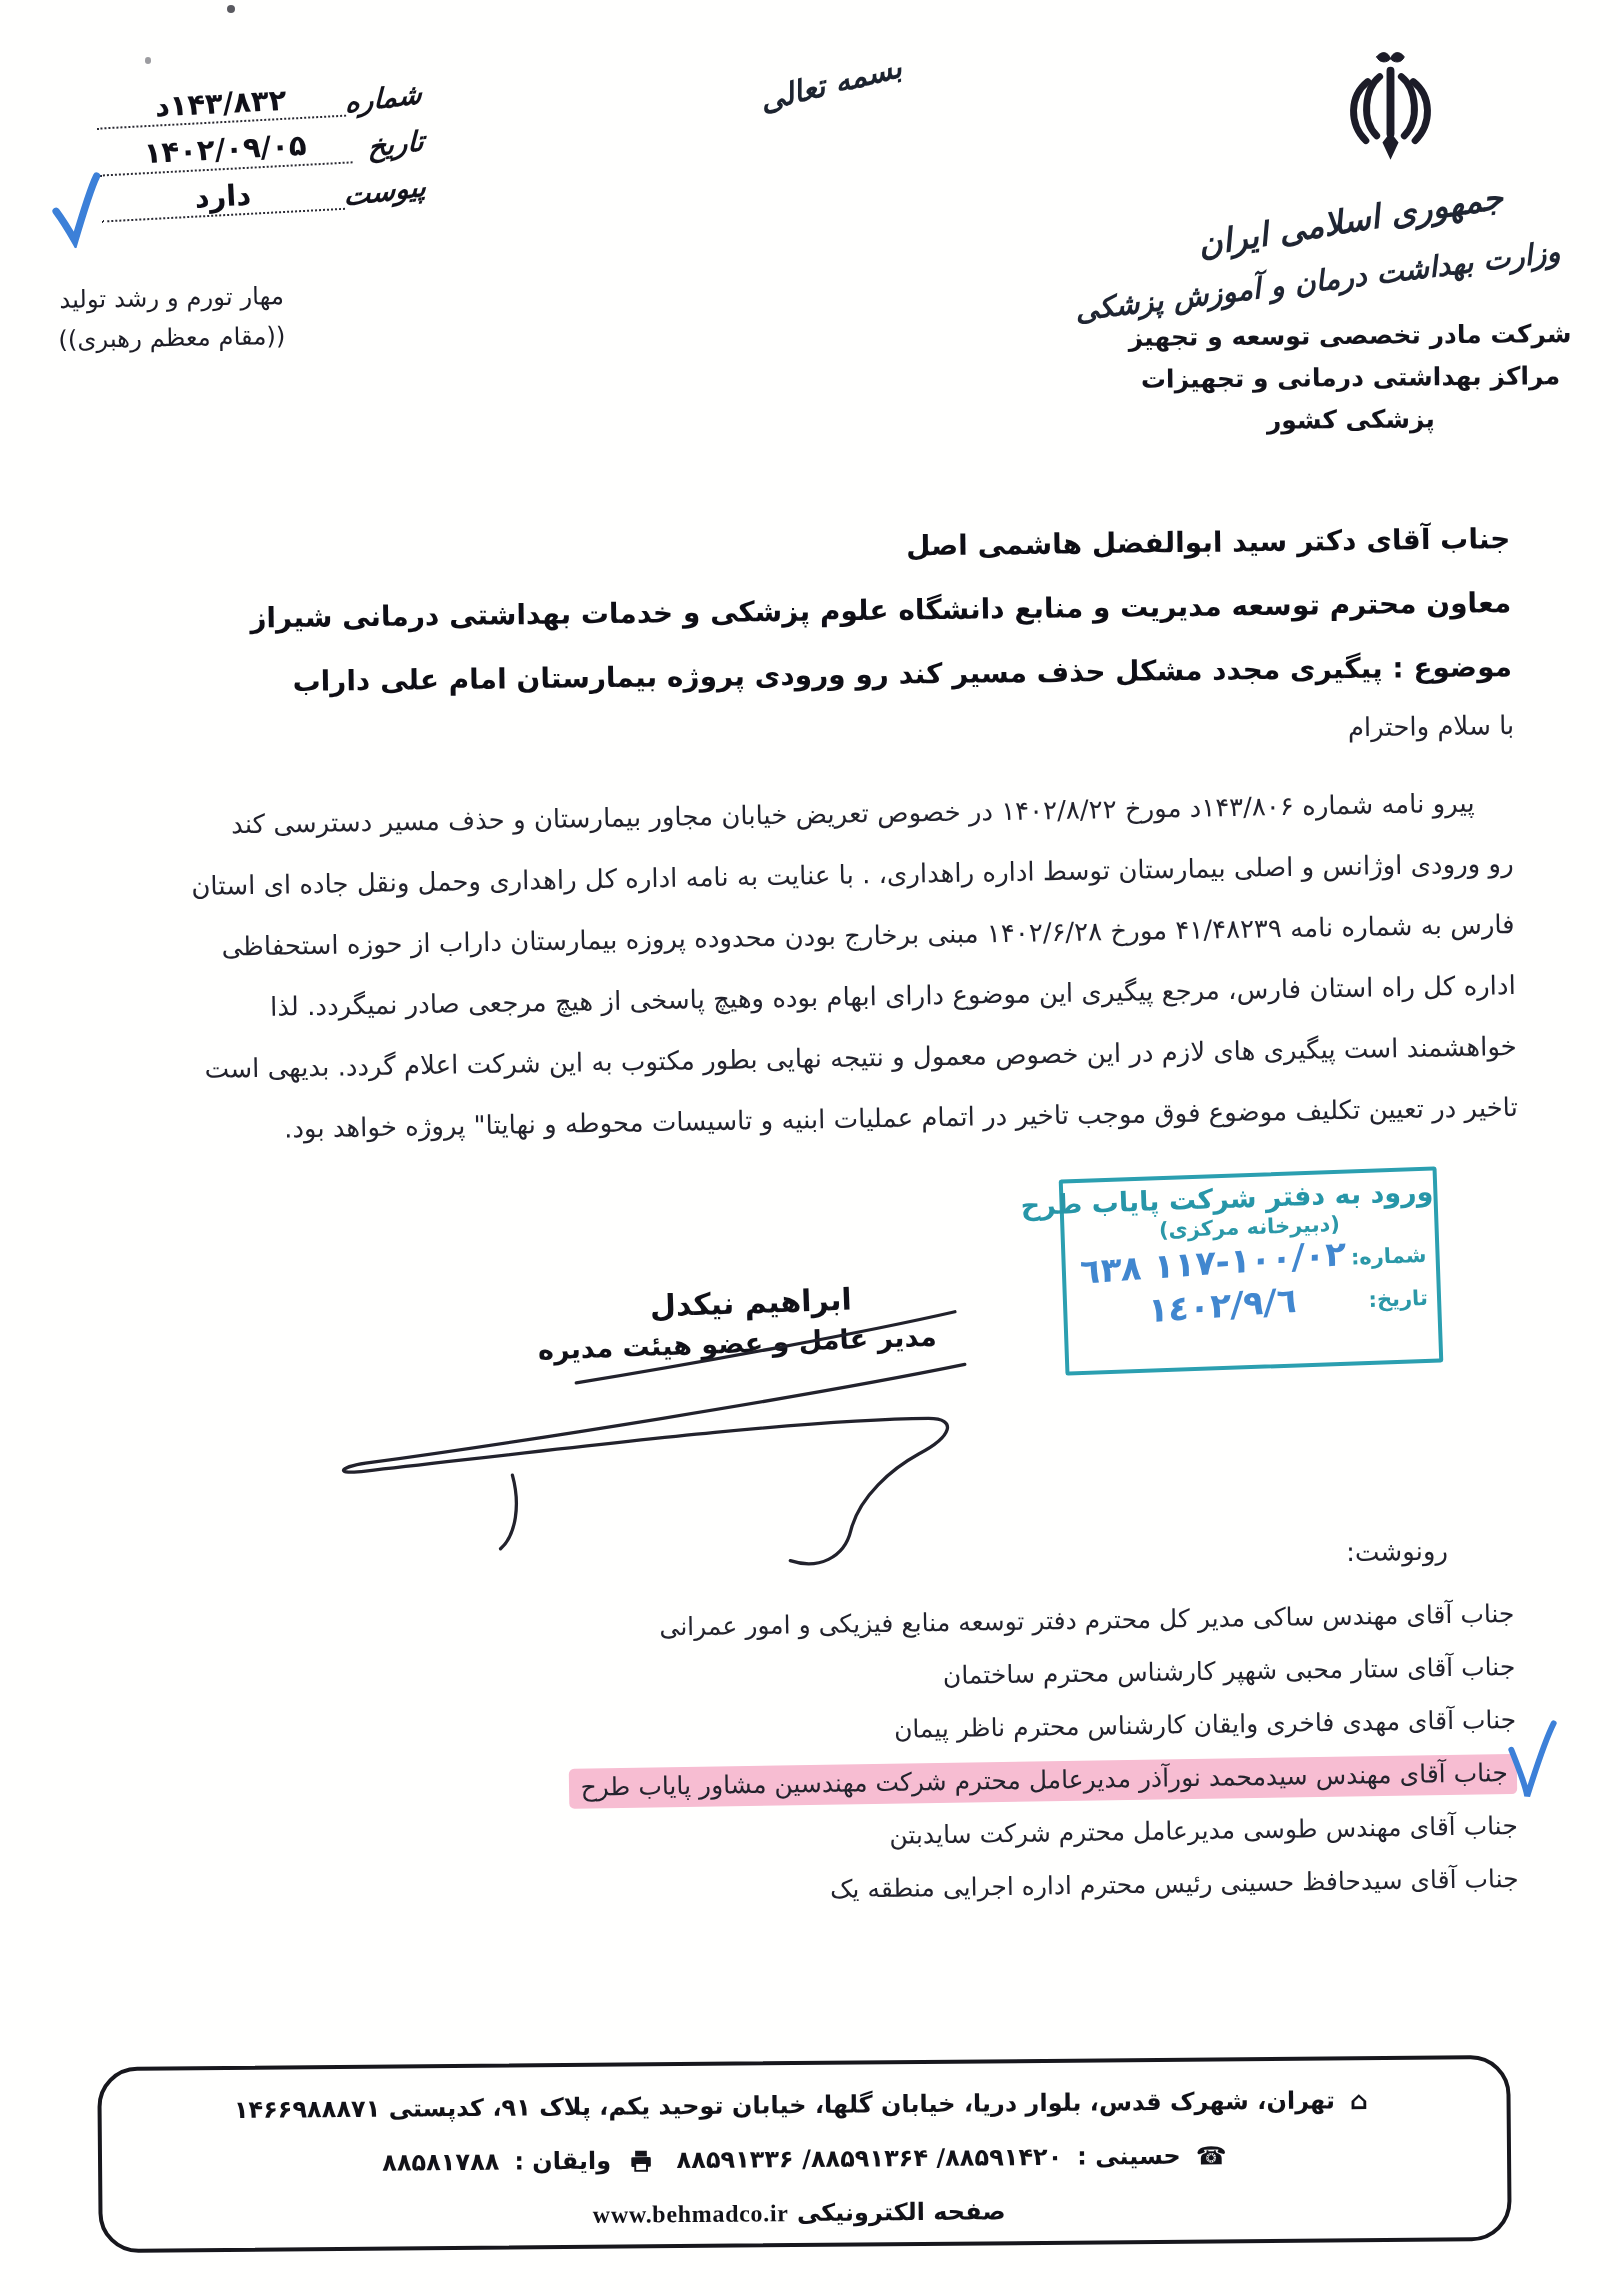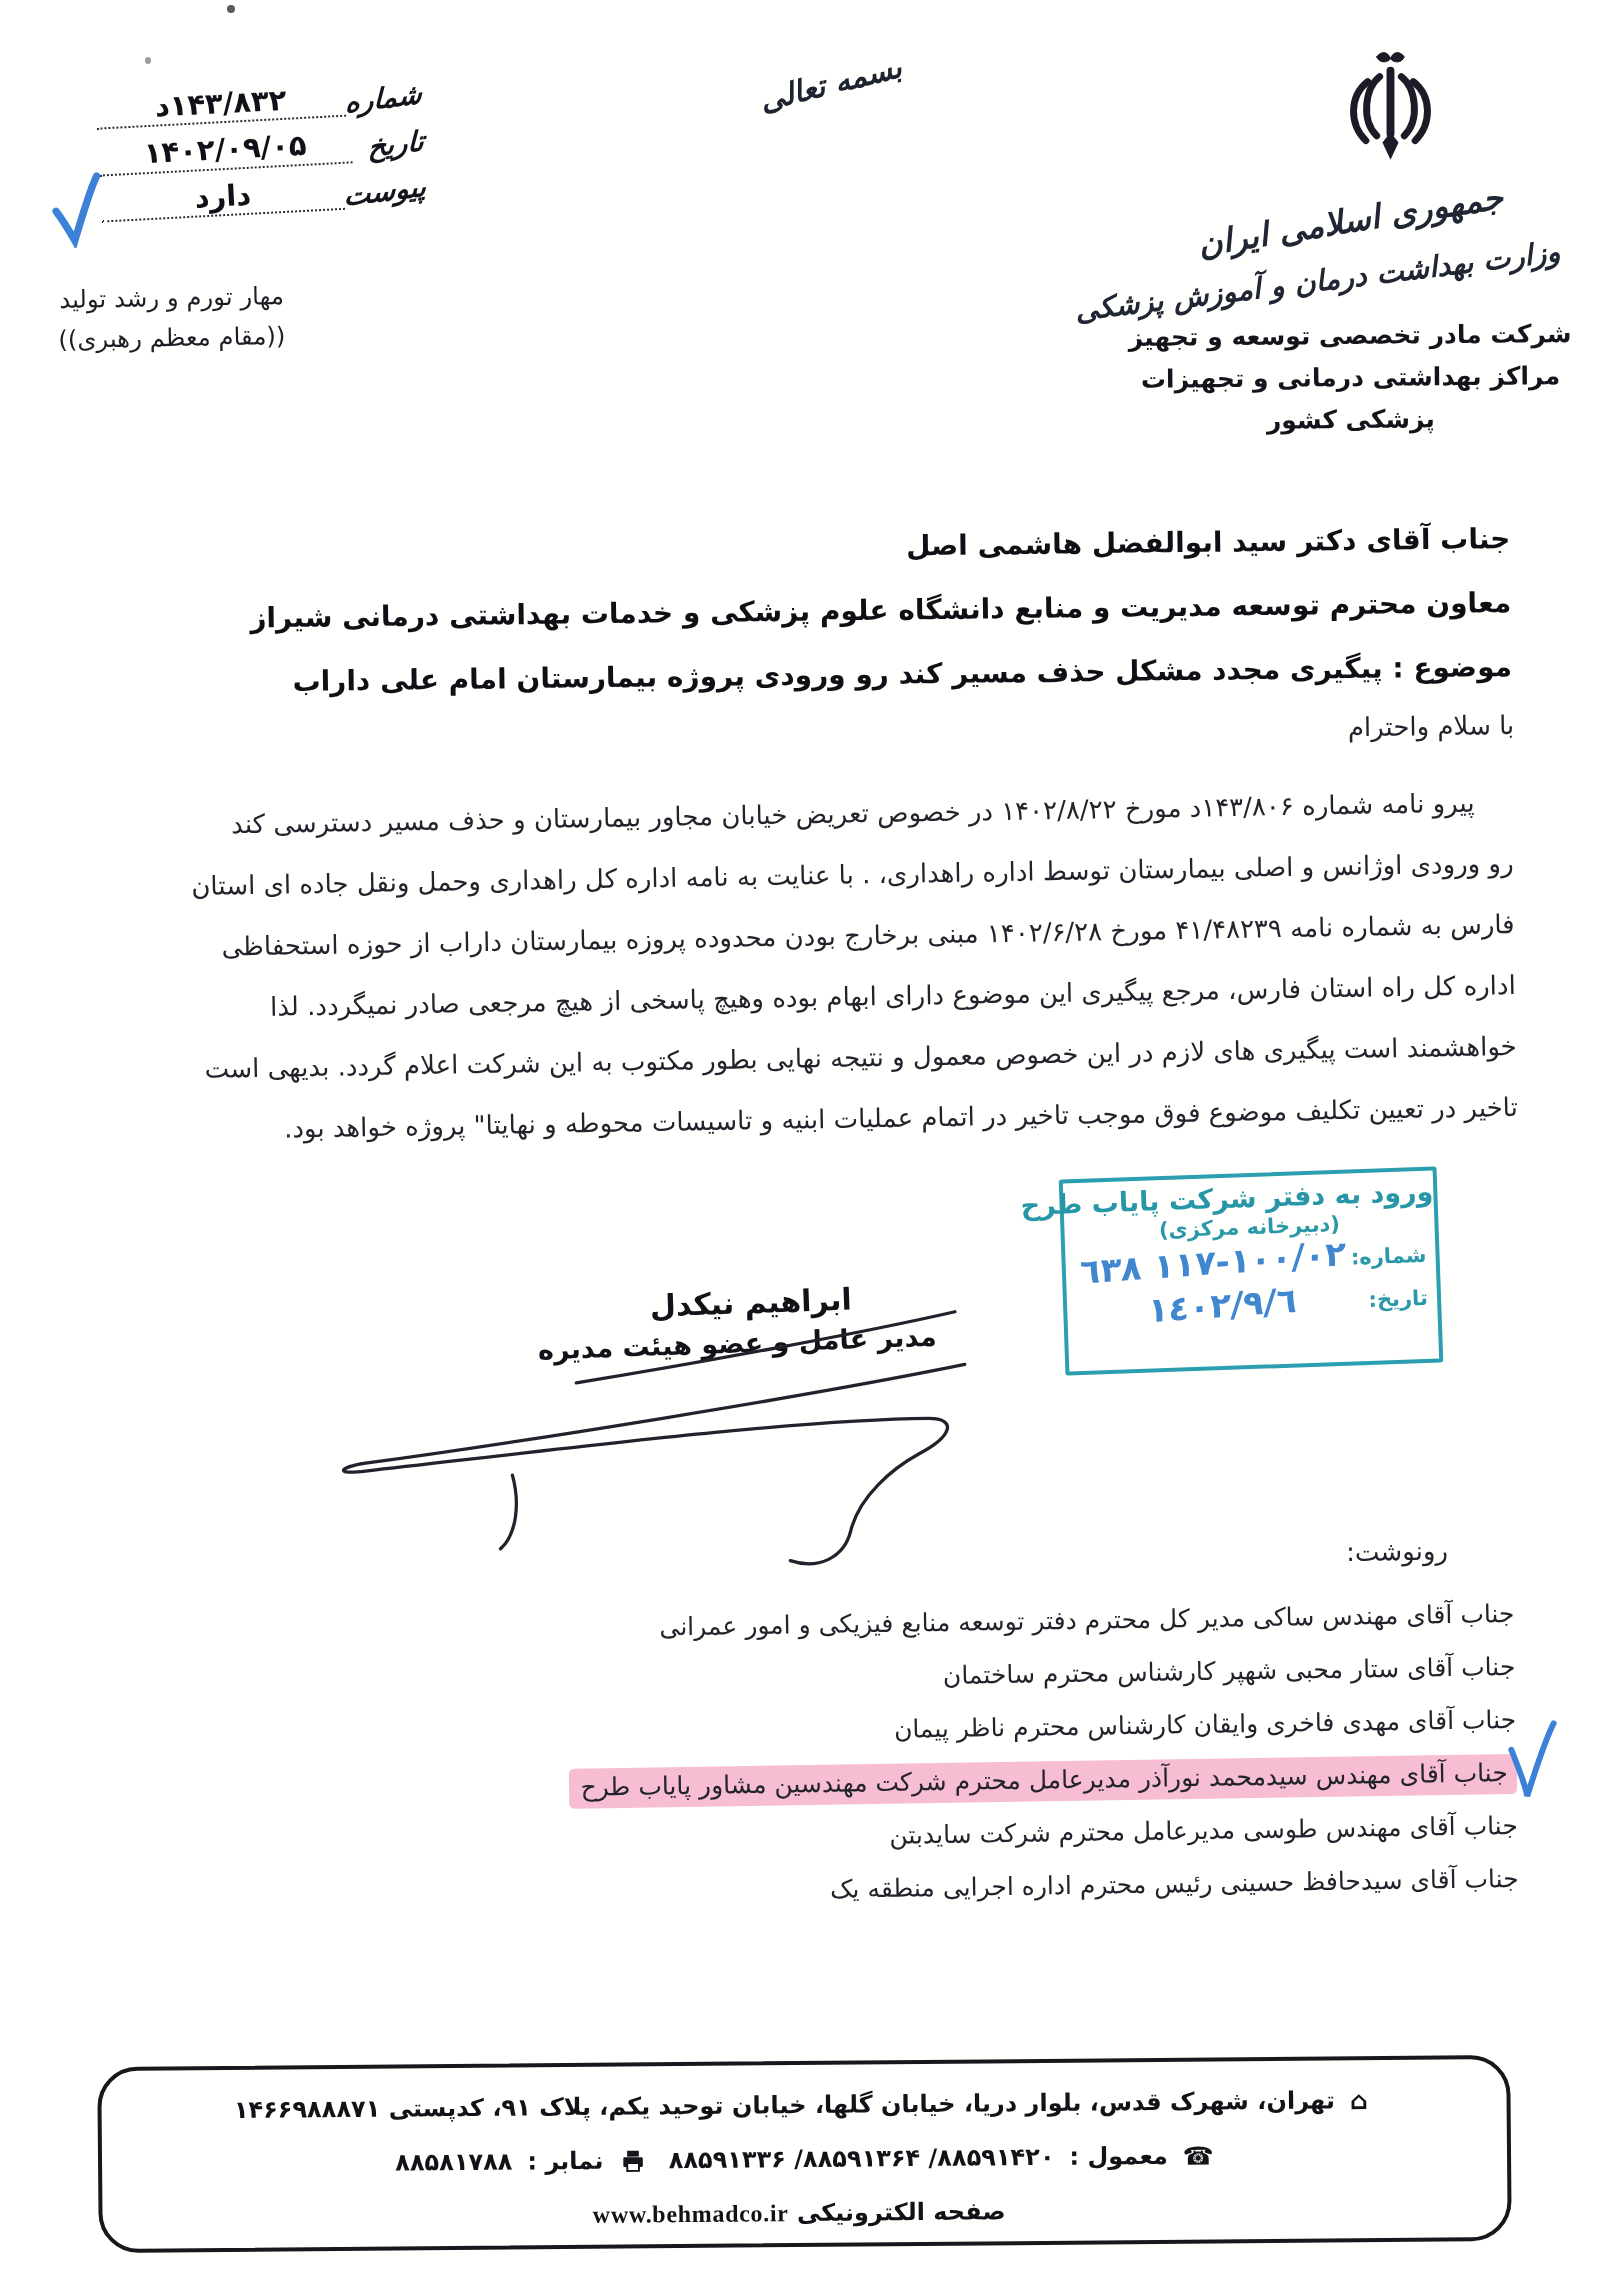--- a/index.html
+++ b/index.html
@@ -239,28 +239,28 @@
     <path d="M 8 48 C 20 78 30 104 32 118 C 44 80 62 28 72 8" fill="none" stroke="#3c80d8" stroke-width="9" stroke-linecap="round"></path>
   </svg>
 
   <div class="footer-box">
     <div class="footer-line first">
       <span class="f-icon">⌂</span>
       <span>تهران، شهرک قدس، بلوار دریا، خیابان گلها، خیابان توحید یکم، پلاک ۹۱، کدپستی ۱۴۶۶۹۸۸۸۷۱</span>
     </div>
     <div class="footer-line">
       <span class="f-icon">☎</span>
-      <span>معمول :</span>
+      <span>حسینی :</span>
       <span class="phones">۸۸۵۹۱۴۲۰/ ۸۸۵۹۱۳۶۴/ ۸۸۵۹۱۳۳۶</span>
       <svg class="fax-svg" width="26" height="26" viewBox="0 0 40 40">
         <rect x="5" y="15" width="30" height="15" rx="2" fill="#15151b"></rect>
         <rect x="11" y="5" width="18" height="9" fill="#15151b"></rect>
         <rect x="11" y="24" width="18" height="12" fill="#ffffff" stroke="#15151b" stroke-width="3"></rect>
       </svg>
-      <span>نمابر :</span>
+      <span>وایقان :</span>
       <span class="phones">۸۸۵۸۱۷۸۸</span>
     </div>
     <div class="footer-line">
       <span class="web-label">صفحه الکترونیکی</span>
       <span class="web-url">www.behmadco.ir</span>
     </div>
   </div>
 
 </div>
 

